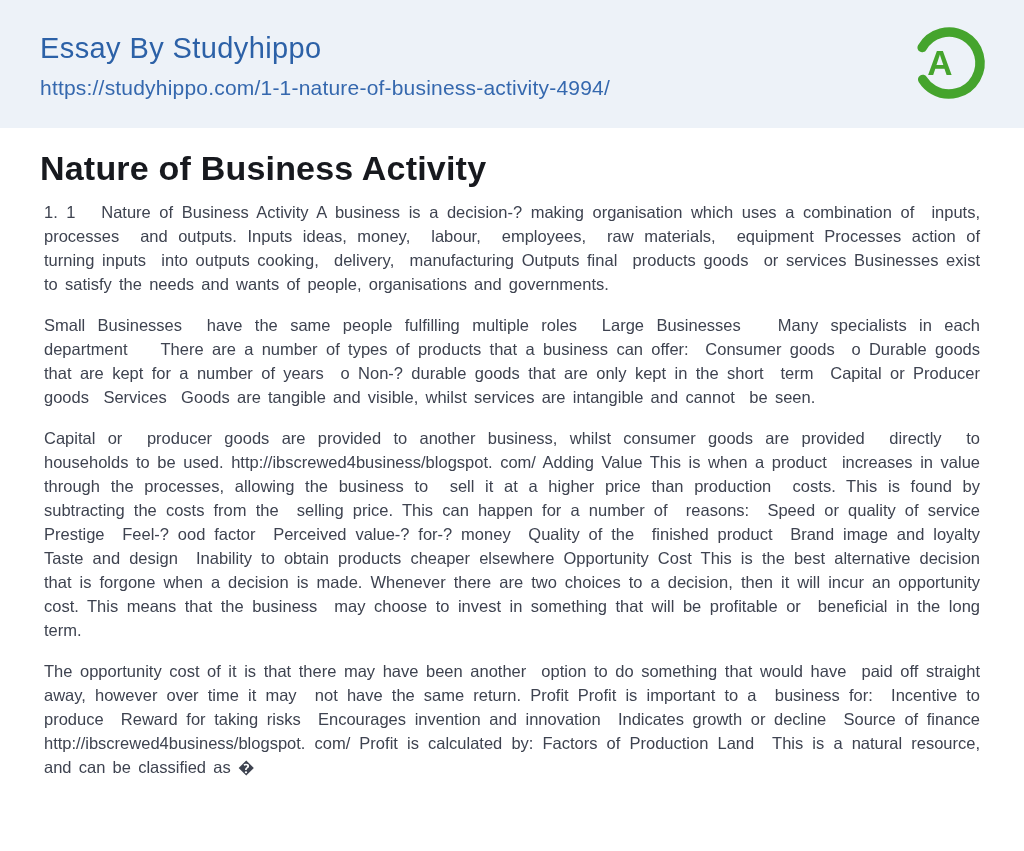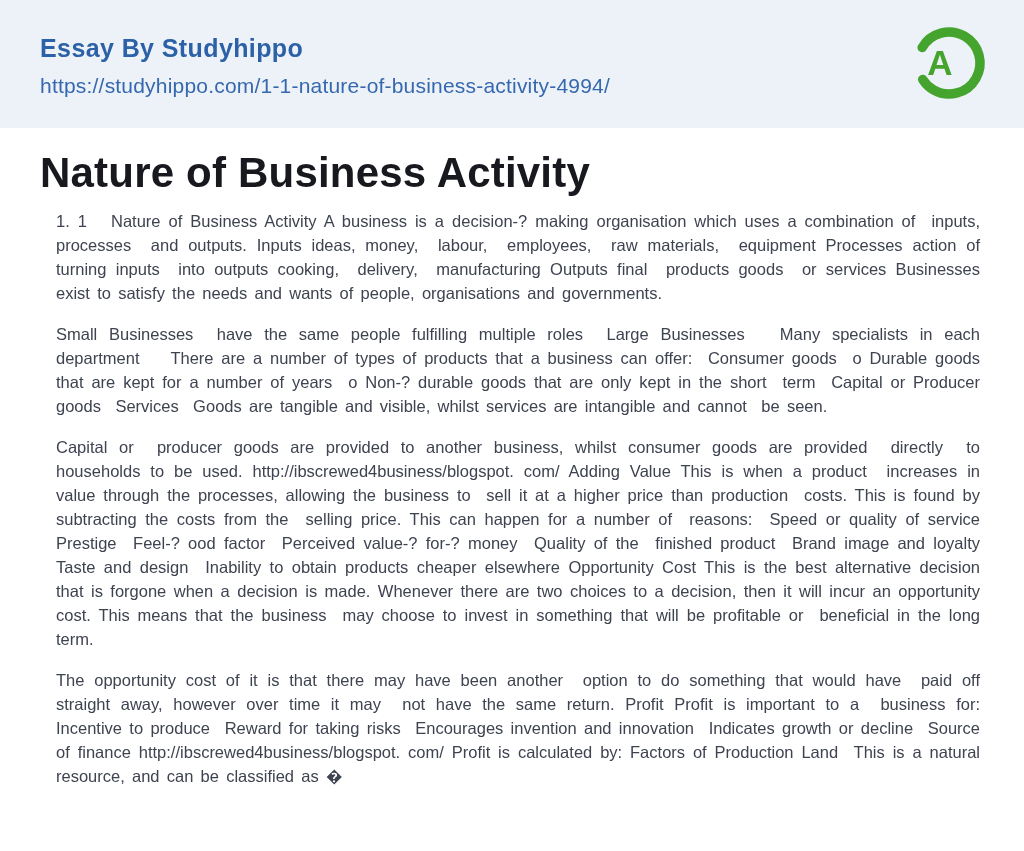--- a/index.html
+++ b/index.html
@@ -28,52 +28,52 @@
   .header {
     height: 128px;
     background: var(--header_bg);
     display: flex;
     align-items: center;
     justify-content: space-between;
     padding: 0 36px 0 40px;
   }
   .header-text { display: flex; flex-direction: column; }
   .site-title {
-    font-size: 25px;
-    font-weight: bold;
+    font-size: 29px;
+    font-weight: normal;
     color: var(--brand_blue);
     letter-spacing: 0.4px;
     margin: 4px 0 11px 0;
   }
   .page-url {
     font-size: 21px;
     color: var(--url_blue);
     letter-spacing: 0.2px;
     text-decoration: none;
     cursor: pointer;
   }
   .logo { flex: 0 0 auto; margin-top: 2px; }
   .content {
     padding: 0 44px 0 40px;
   }
   .essay-title {
-    font-size: 42px;
+    font-size: 34px;
     font-weight: bold;
     color: var(--title_color);
     letter-spacing: 0.2px;
     margin: 21px 0 12px 0;
   }
   .essay-paragraph {
     font-size: 16.5px;
     line-height: 24px;
     color: var(--body_text);
     text-align: justify;
     word-spacing: 0.16em;
     white-space: pre-wrap;
-    margin: 0 0 17px 16px;
+    margin: 0 0 17px 4px;
   }
 </style>
 </head>
 <body>
 
 <div class="page">
 
   <div class="header">
     <div class="header-text">
       <div class="site-title">Essay By Studyhippo</div>

